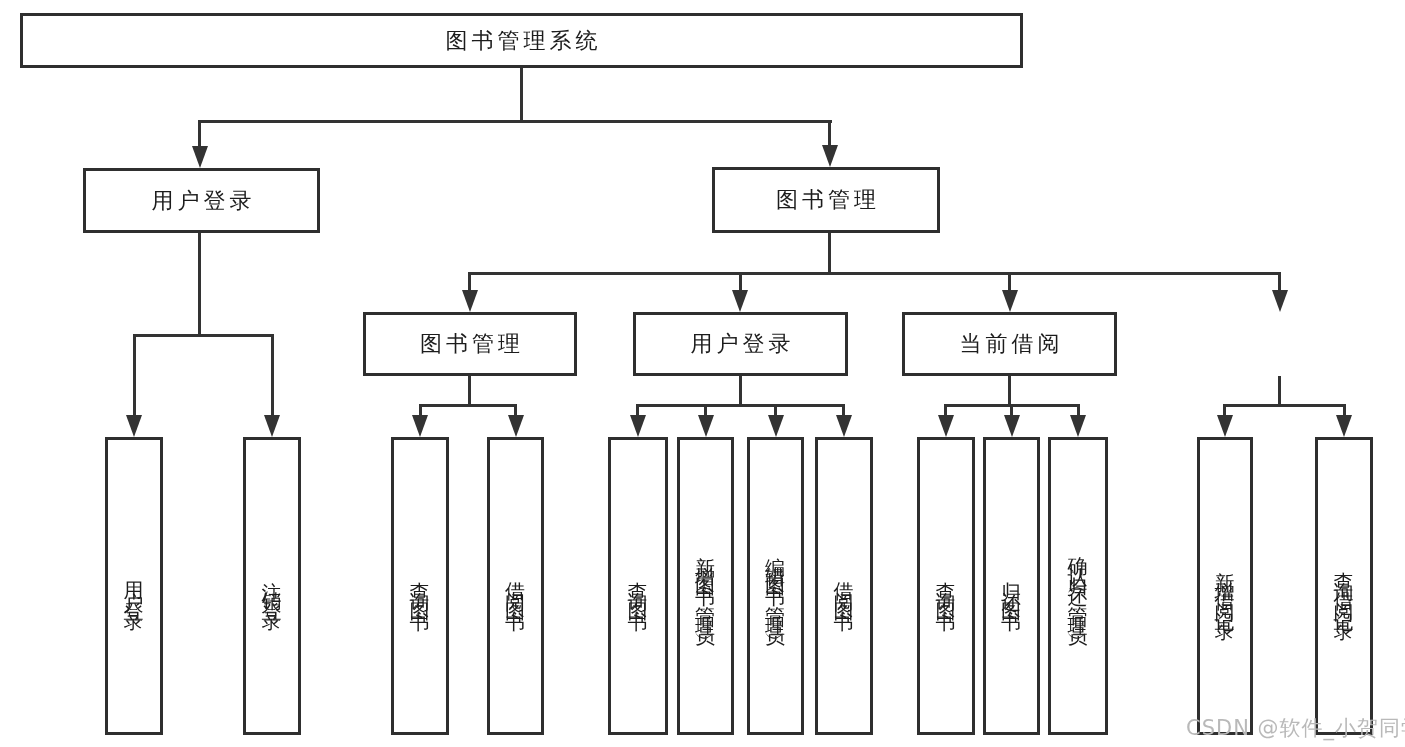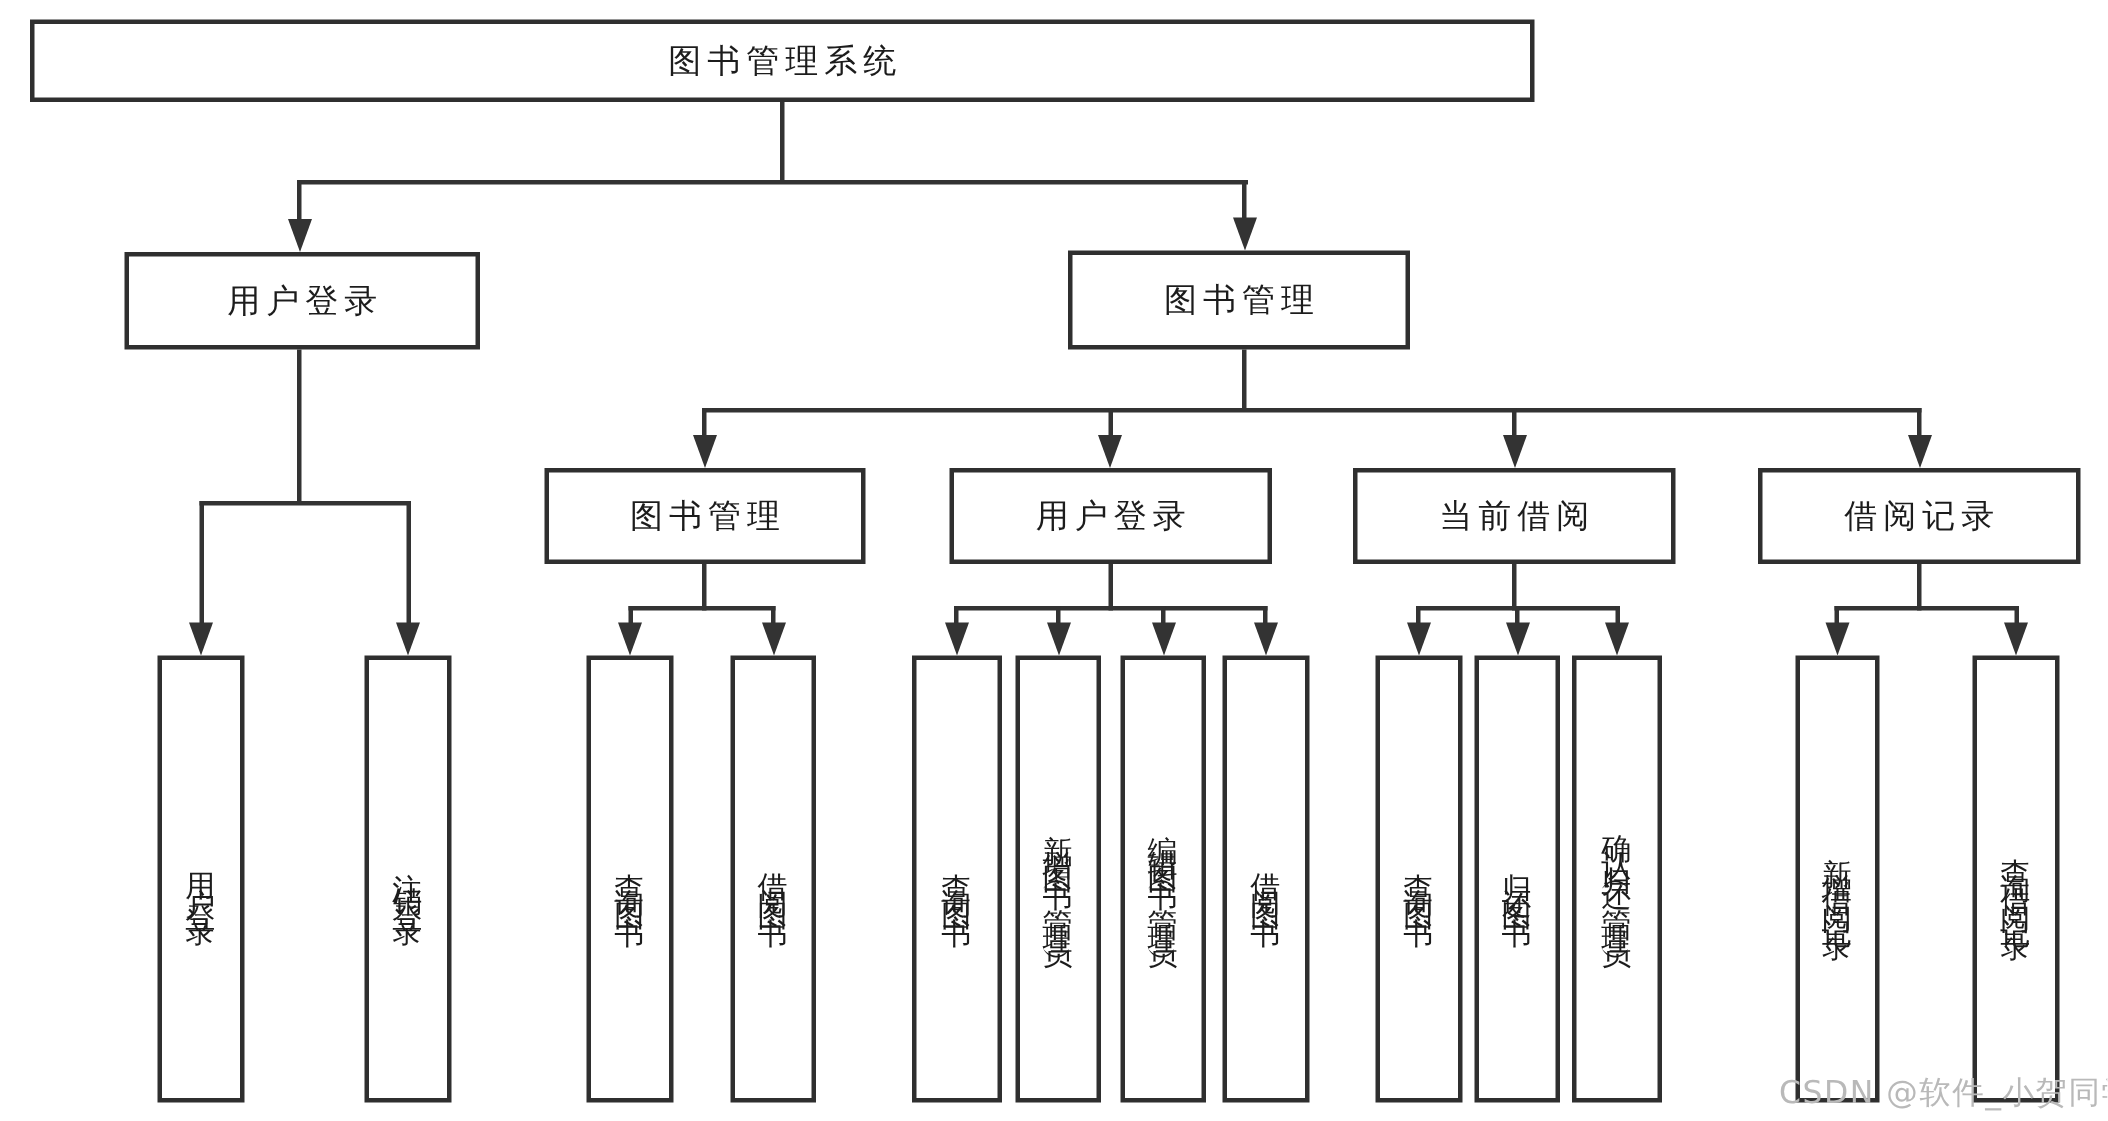--- a/index.html
+++ b/index.html
@@ -66,23 +66,20 @@
   <div class="a" style="left:1272px;top:290px;"></div>
 
   <div class="box box-h" style="left:363px;top:312px;width:214px;height:64px;">
     <span>图书管理</span>
   </div>
   <div class="box box-h" style="left:633px;top:312px;width:215px;height:64px;">
     <span>用户登录</span>
   </div>
   <div class="box box-h" style="left:902px;top:312px;width:215px;height:64px;">
     <span>当前借阅</span>
-  </div>
-  <div class="box box-h" style="left:1172px;top:312px;width:215px;height:64px;">
-    <span>借阅记录</span>
   </div>
 
   <div class="v" style="left:468px;top:376px;height:31px;"></div>
   <div class="v" style="left:739px;top:376px;height:31px;"></div>
   <div class="v" style="left:1008px;top:376px;height:31px;"></div>
   <div class="v" style="left:1278px;top:376px;height:31px;"></div>
 
   <div class="h" style="left:419px;top:404px;width:98px;"></div>
   <div class="v" style="left:419px;top:404px;height:13px;"></div>
   <div class="a" style="left:412px;top:415px;"></div>

